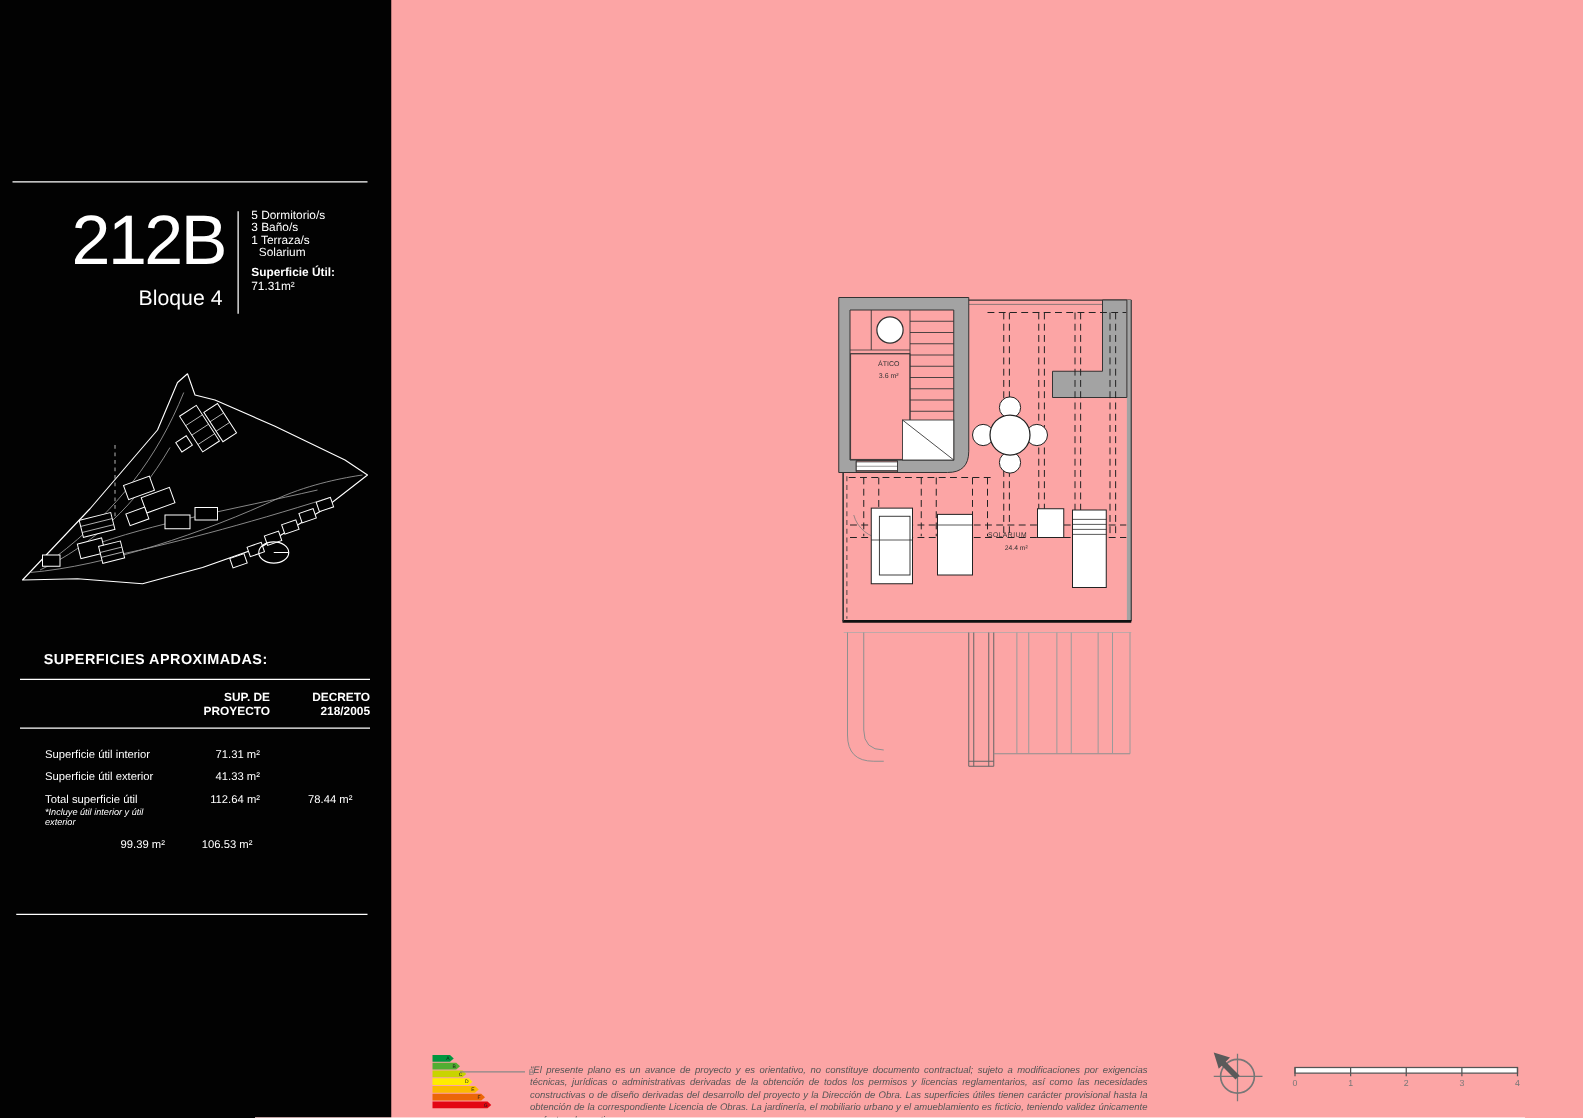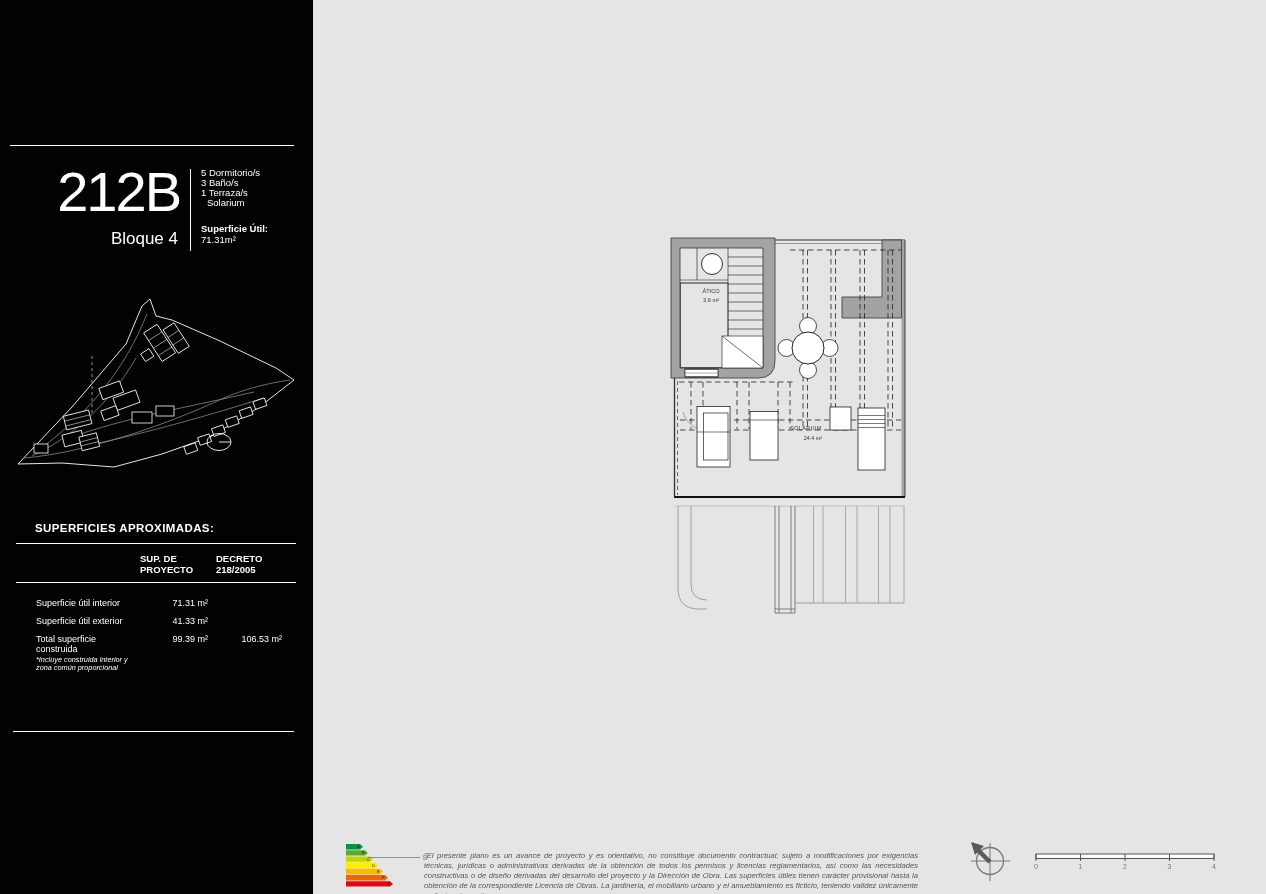--- a/index.html
+++ b/index.html
@@ -1,46 +1,46 @@
 <!DOCTYPE html>
 <html><head>
 <meta charset="utf-8">
 <style>
   * { margin:0; padding:0; box-sizing:border-box; }
   html,body { width:1266px; height:894px; background:#fff; overflow:hidden;
               font-family:"Liberation Sans", sans-serif; }
-  .page { position:relative; width:1266px; height:894px; background:#e5e5e5; }
+  .page { position:relative; width:1266px; height:894px; background:#fca5a5; }
 
   
   .sidebar { position:absolute; left:0; top:0; width:313px; height:894px; background:#020202; color:#fff; }
   .rule { position:absolute; background:#fff; height:1.4px; }
   .rule-top { left:10px; top:145px; width:284px; }
   .rule-bottom { left:13px; top:731px; width:281px; }
 
   .unit-head { position:absolute; left:22px; top:163px; width:270px; display:flex; }
   .unit-left { width:158px; text-align:right; }
   .unit-id { font-size:56px; line-height:58px; letter-spacing:-2px; font-weight:400; white-space:nowrap; }
   .unit-block { font-size:17px; margin-top:8px; padding-right:2px; }
   .unit-divider { width:1px; background:#fff; margin:6px 0 2px 10px; height:82px; }
   .unit-right { padding-left:10px; padding-top:5px; font-size:9.5px; line-height:10px; }
   .feature { white-space:nowrap; }
   .feature.indent { padding-left:6px; }
-  .util { margin-top:16px; }
+  .util { margin-top:6px; }
   .util-label { font-weight:bold; }
   .util-value { margin-top:1px; }
 
   .siteplan { position:absolute; left:14px; top:286px; }
 
   .areas { position:absolute; left:16px; top:522px; width:280px; }
   .areas-title { font-size:11.5px; font-weight:bold; letter-spacing:.4px;margin-left:19px; }
   .areas-rule { height:1.2px; background:#fff; }
   .r1 { margin-top:9px; }
   .r2 { margin-top:7px; }
   .areas-cols { display:grid; grid-template-columns:1fr 76px 80px; margin-top:9px; }
-  .col-h { font-size:9.5px; line-height:11px; font-weight:bold; text-align:left; }
+  .col-h { font-size:9.5px; line-height:11px; font-weight:bold; text-align:right; }
   .areas-rows { margin-top:15px; }
   .arow { display:grid; grid-template-columns:1fr 76px 80px; margin-bottom:8px; }
   .arow .lbl { padding-left:20px; font-size:9px; line-height:10px; }
   .arow .note { padding-left:20px; font-size:7.3px; line-height:8px; font-style:italic; margin-top:2px; max-width:130px; }
   .arow .val { font-size:9px; text-align:right; padding-right:8px; }
   .arow .val2 { font-size:9px; text-align:right; padding-right:14px; }
 
   
   .floorplan { position:absolute; left:650px; top:225px; }
 
@@ -153,23 +153,27 @@
         </div>
         <div class="arow">
           <div>
               <div class="lbl">Superficie útil exterior</div>
             </div>
           <div class="val">41.33 m²</div>
           <div class="val2"></div>
         </div>
         <div class="arow">
           <div>
-            <div class="lbl">Total superficie construida</div>
-            <div class="note">*Incluye construida interior y zona común proporcional</div>
+            <div class="lbl">Total superficie útil</div>
+            <div class="note">*Incluye útil interior y útil exterior</div>
           </div>
+          <div class="val">112.64 m²</div>
+          <div class="val2">78.44 m²</div>
+        </div>
+        <div class="arow">
           <div class="val">99.39 m²</div>
           <div class="val2">106.53 m²</div>
         </div>
       </div>
     </section>
 
     <div class="rule rule-bottom"></div>
   </aside>
 
   <svg class="floorplan" width="270" height="405" viewBox="650 225 270 405">

